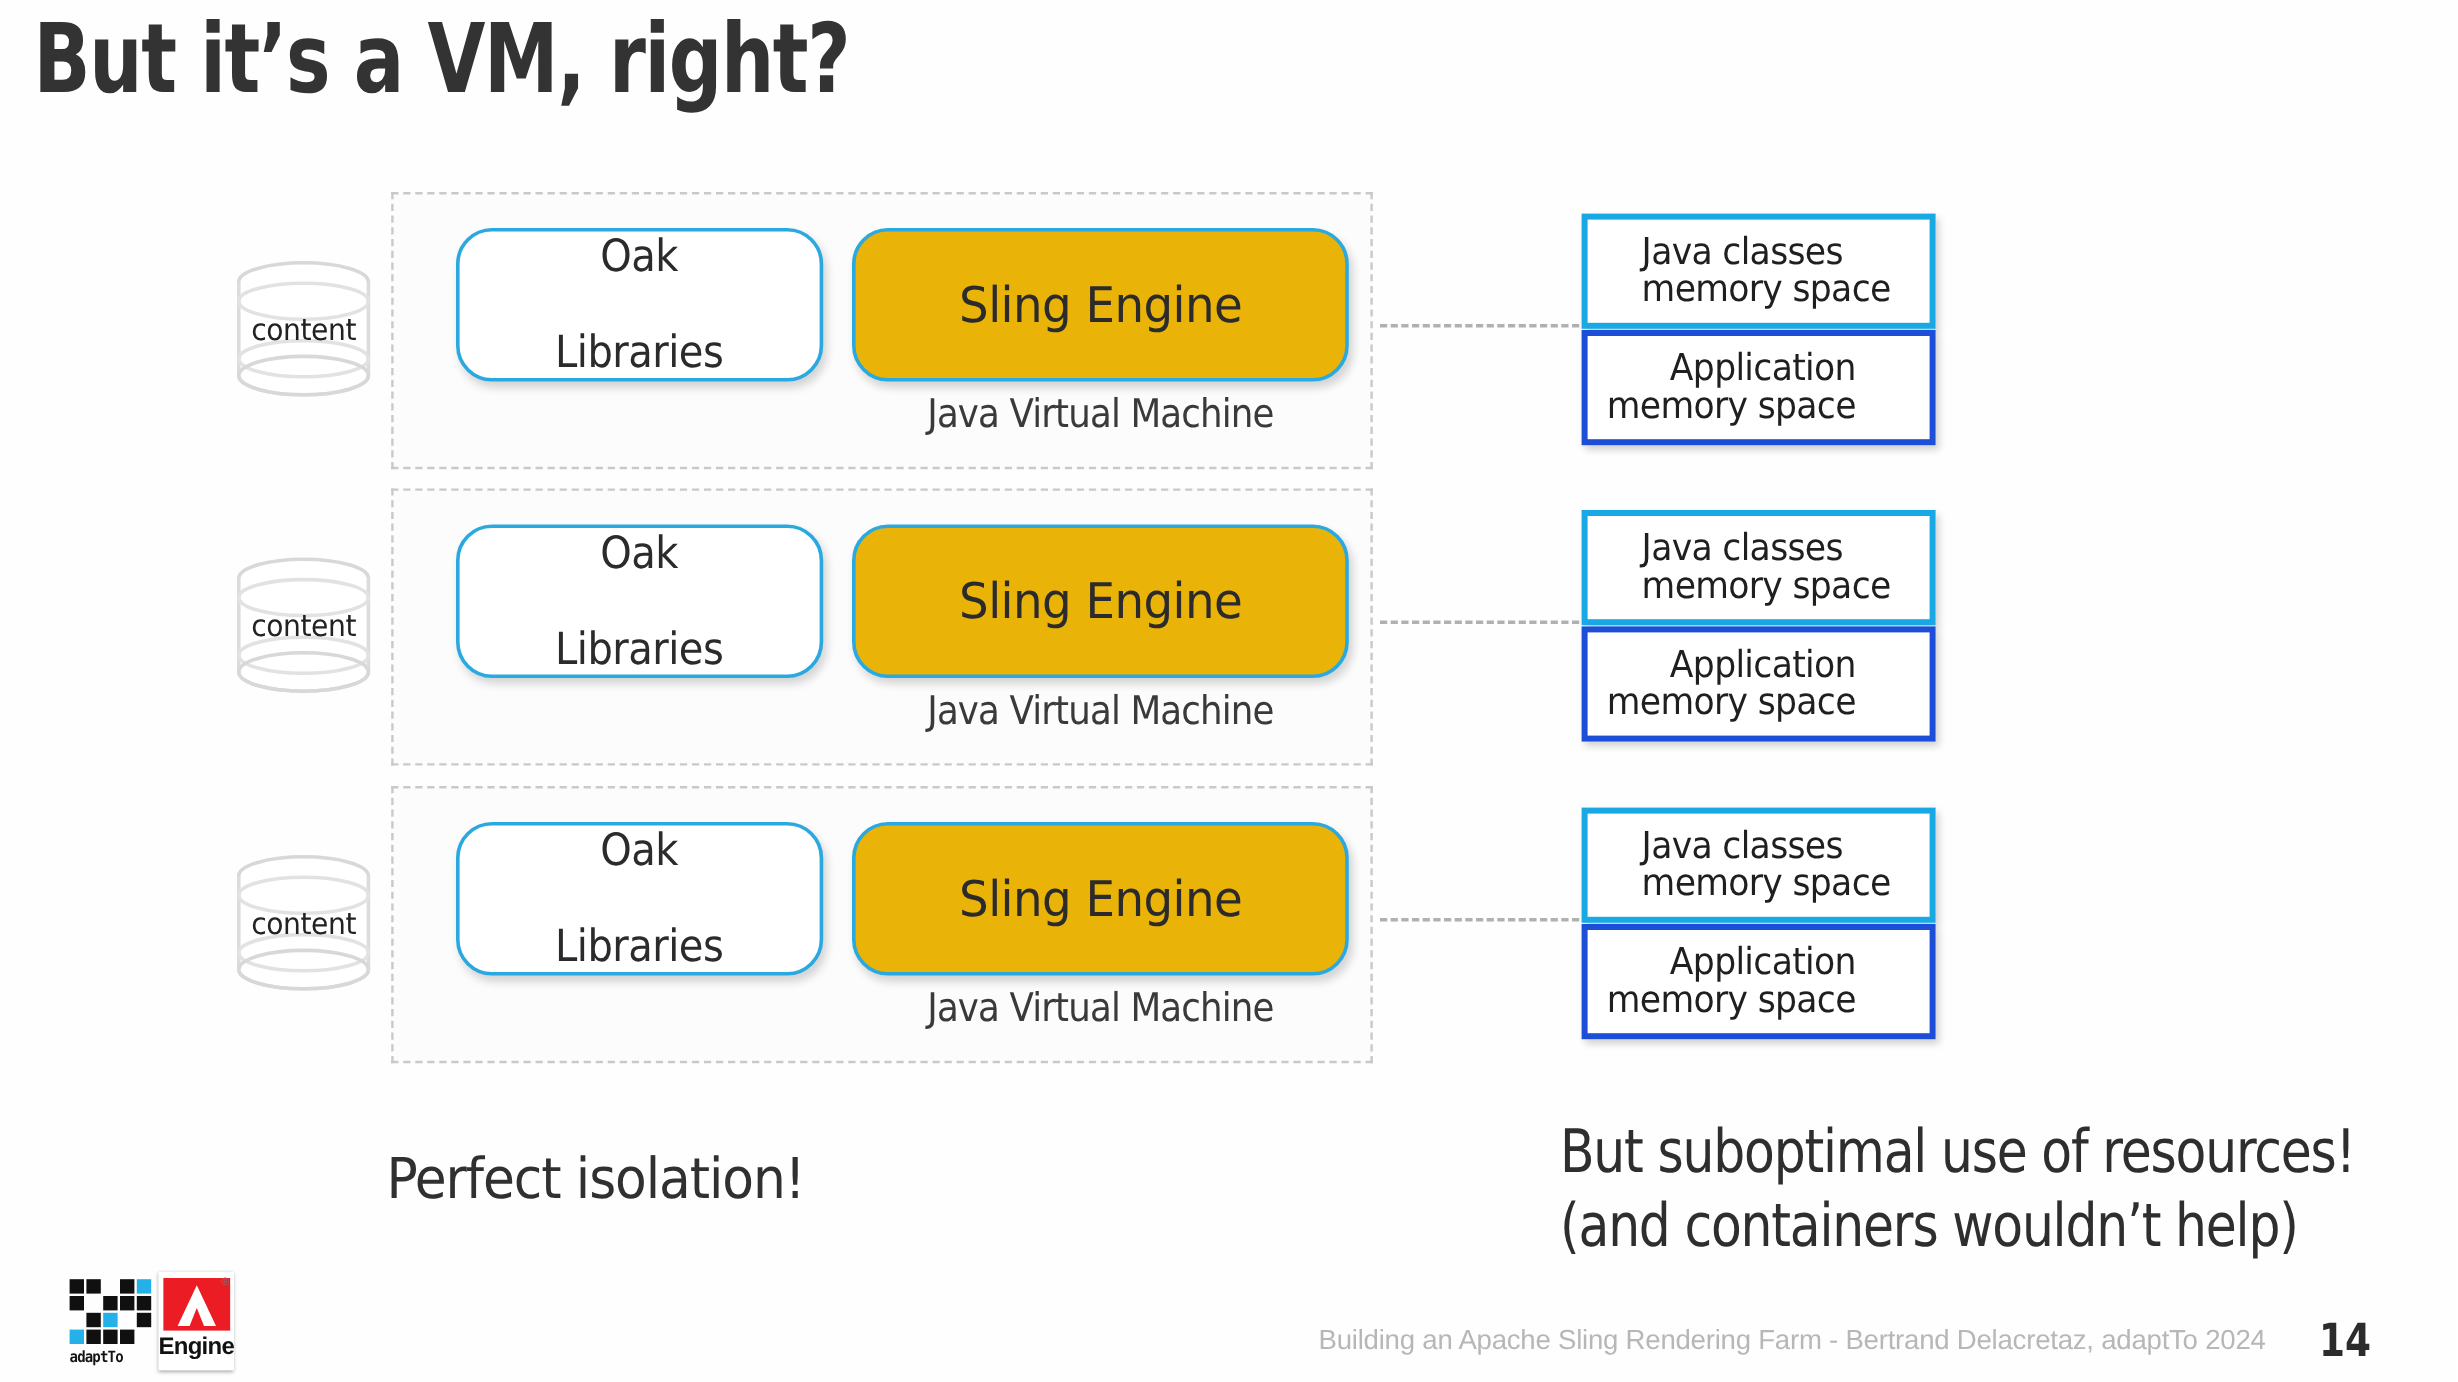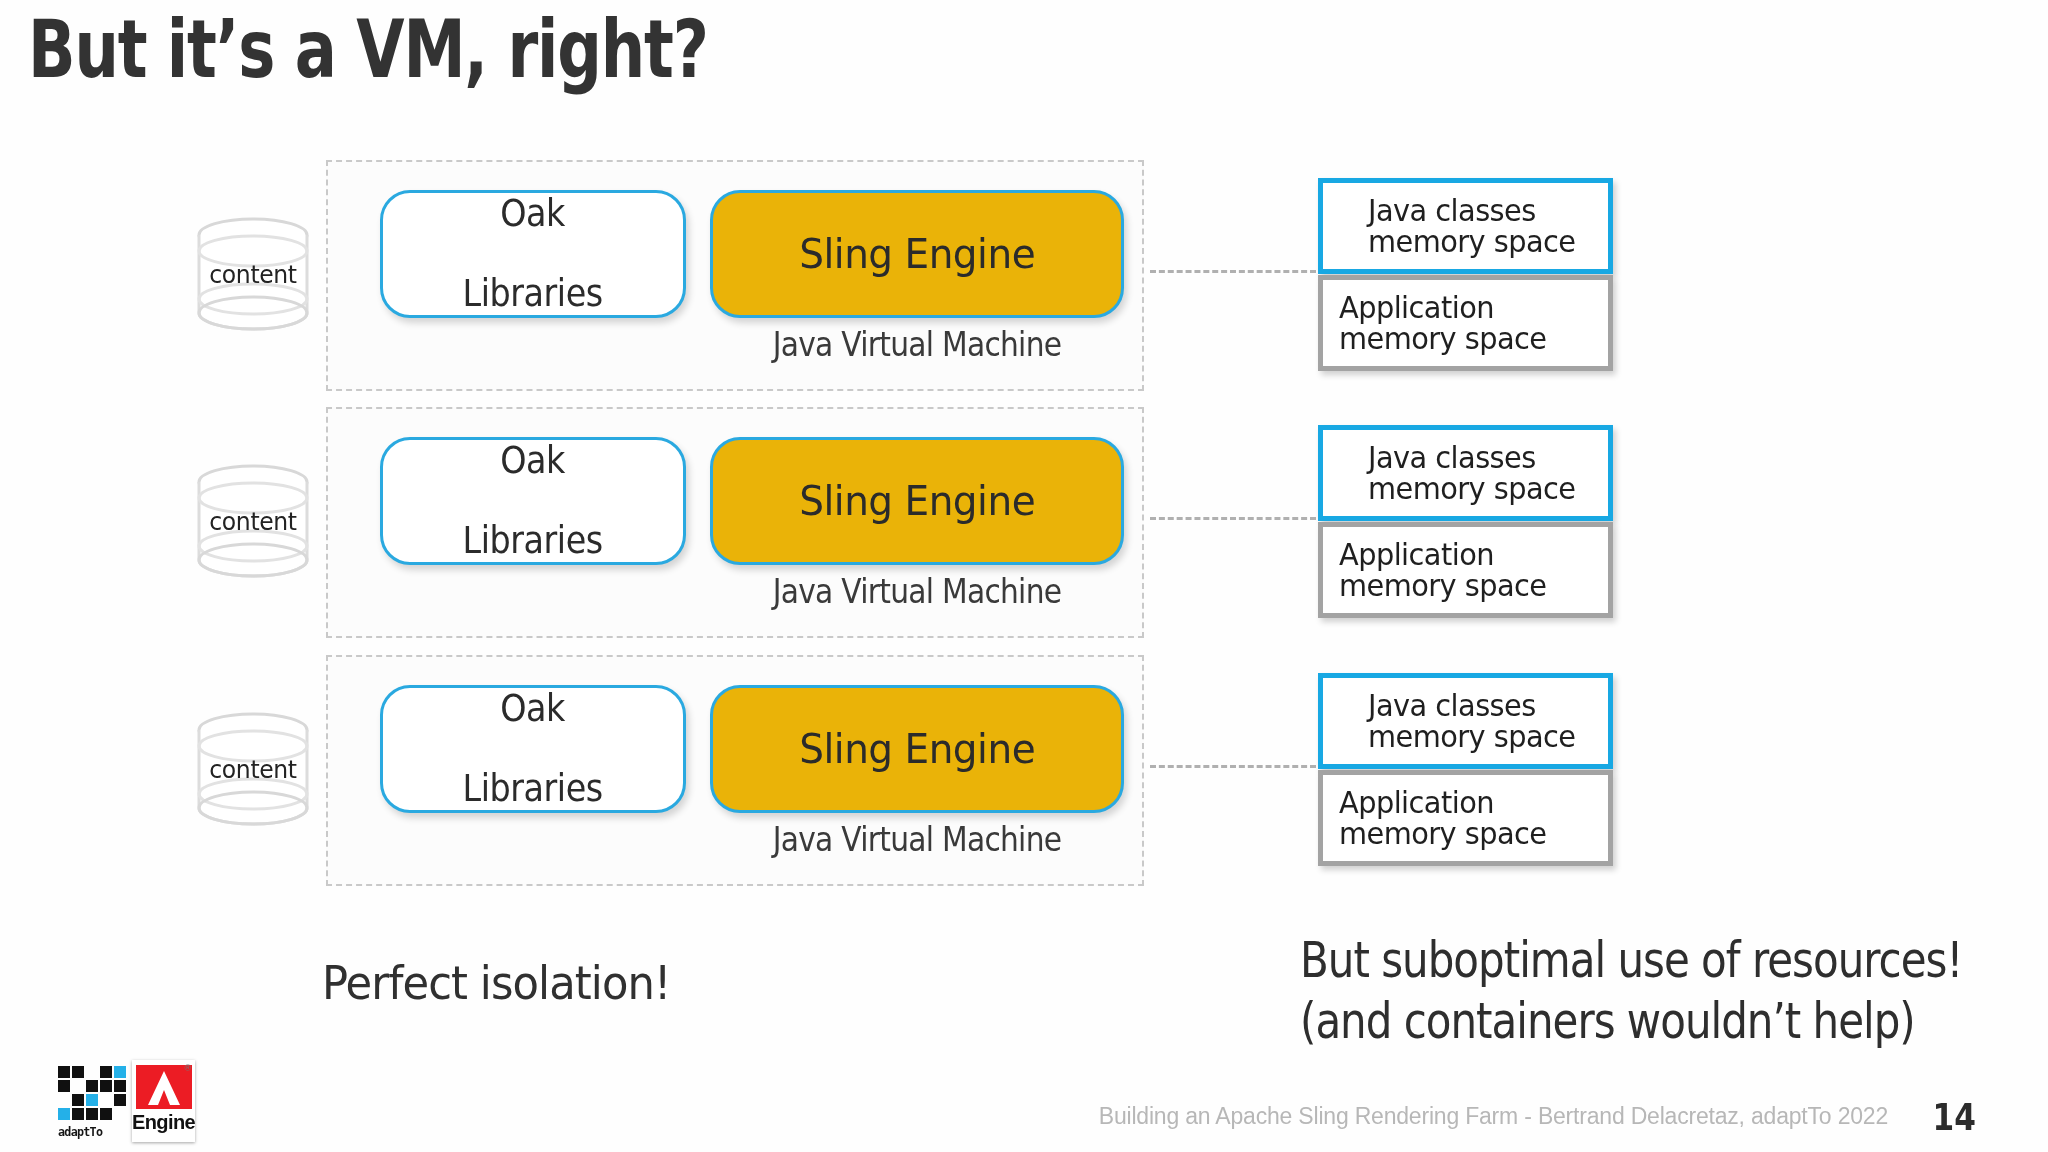--- a/index.html
+++ b/index.html
@@ -158,21 +158,21 @@
   .mem-box {
     width: 295px;
     height: 96px;
     background: #ffffff;
     display: flex;
     align-items: center;
     padding-left: 16px;
     box-shadow: 3px 4px 6px rgba(0,0,0,0.18);
   }
   .mem-box.java { border: 5px solid #18a8e3; padding-left: 45px; }
-  .mem-box.app  { border: 5px solid #a3a3a3; margin-top: 1px; }
+  .mem-box.app  { border: 5px solid #1d4ed8; margin-top: 1px; text-align: right; }
   .mem-box .mem-text {
     font-family: "DejaVu Sans", sans-serif;
     font-size: 31px;
     line-height: 1.0;
     color: #1f1f1f;
     letter-spacing: -0.6px;
     transform: scaleX(0.93);
     transform-origin: left center;
     white-space: nowrap;
   }
@@ -436,21 +436,21 @@
 
   </div>
 
   <div id="caption-left">Perfect isolation!</div>
 
   <div id="caption-right">
     <div>But suboptimal use of resources!</div>
     <div>(and containers wouldn’t help)</div>
   </div>
 
-  <div id="footer-text">Building an Apache Sling Rendering Farm - Bertrand Delacretaz, adaptTo 2022</div>
+  <div id="footer-text">Building an Apache Sling Rendering Farm - Bertrand Delacretaz, adaptTo 2024</div>
   <div id="page-number">14</div>
 
   <div id="logo-bar">
 
     <div id="adaptto-logo">
       <div class="pixgrid">
         <div class="px k"></div>
           <div class="px k"></div>
           <div class="px"></div>
           <div class="px k"></div>

